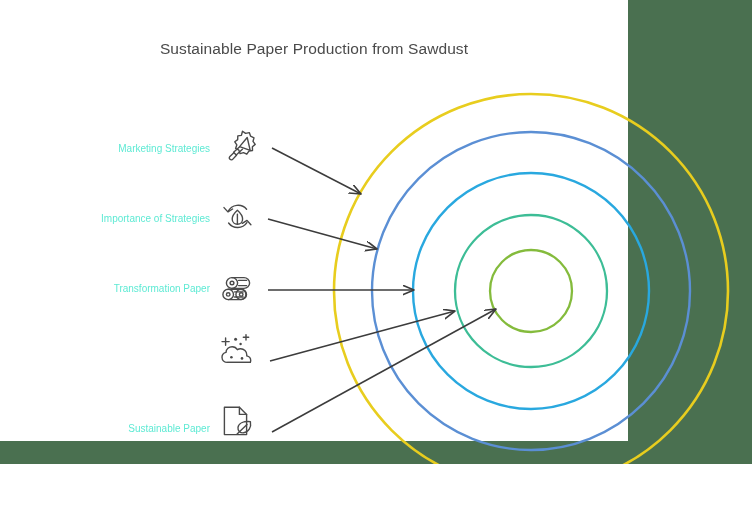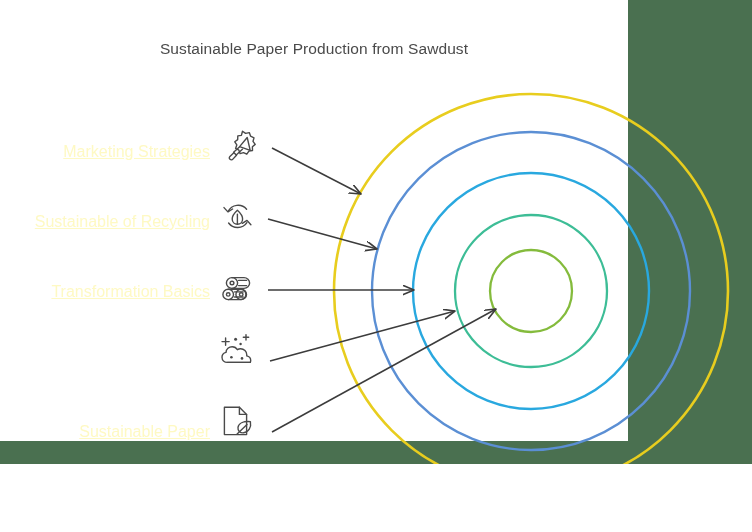--- a/index.html
+++ b/index.html
@@ -41,25 +41,24 @@
   }
   #vector-layer {
     position: absolute;
     left: 0;
     top: 0;
     width: 752px;
     height: 532px;
   }
   .row-label {
     position: absolute;
-    font-size: 16px;
-    color: #fef9c3;
+    font-size: 10px;
+    color: #5eead4;
     text-align: right;
     white-space: nowrap;
-    text-decoration: underline;
   }
 </style>
 </head>
 <body>
 
 <div id="stage">
 
   <div id="white-card"></div>
 
   <div id="diagram-title">Sustainable Paper Production from Sawdust</div>
@@ -133,17 +132,17 @@
         <path d="M3.4 1.2 L18.4 1.2 L25.6 8.4 L25.6 28.6 L3.4 28.6 Z"></path>
         <path d="M18.4 1.2 L18.4 8.4 L25.6 8.4"></path>
         <path d="M29.4 15.6 C30.6 21.4 27.4 26.4 22.6 26.8 C19.0 27.1 16.6 24.6 17.0 21.4 C17.5 17.4 22.2 15.0 29.4 15.6 Z"></path>
         <path d="M16.1 28.0 L26.0 18.6"></path>
       </g>
 
     </g>
   </svg>
 
   <div class="row-label" style="right:542px; top:143px;">Marketing Strategies</div>
-  <div class="row-label" style="right:542px; top:213px;">Sustainable of Recycling</div>
-  <div class="row-label" style="right:542px; top:283px;">Transformation Basics</div>
+  <div class="row-label" style="right:542px; top:213px;">Importance of Strategies</div>
+  <div class="row-label" style="right:542px; top:283px;">Transformation Paper</div>
   <div class="row-label" style="right:542px; top:423px;">Sustainable Paper</div>
 
 </div>
 
 </body></html>

